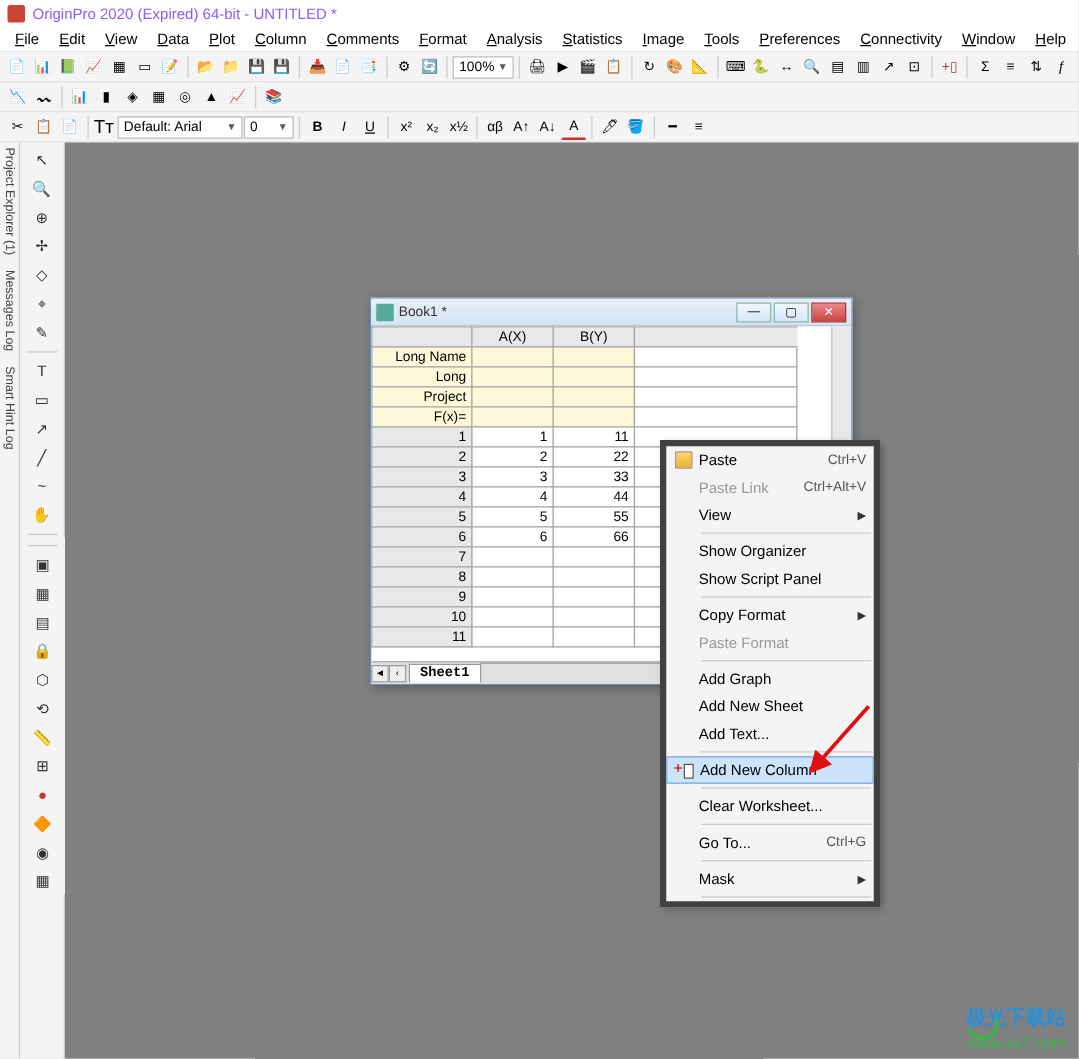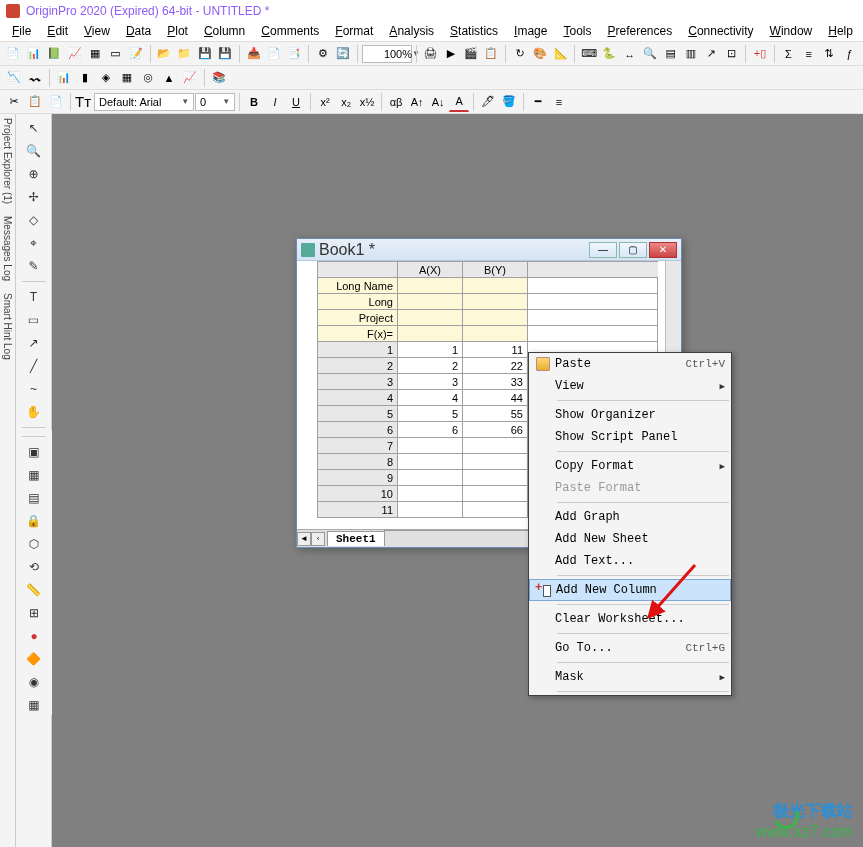--- a/index.html
+++ b/index.html
@@ -12,80 +12,80 @@
 
 
 .menu-bar { display: flex; height: 20px; padding: 0 4px; background: #fff; border-bottom: 1px solid #ddd; }
 .menu-item { padding: 2px 8px; cursor: default; text-decoration: underline; text-decoration-color: transparent; }
 .menu-item::first-letter { text-decoration: underline; }
 
 
 .toolbar-row { display: flex; align-items: center; height: 24px; padding: 1px 4px; background: #f4f4f4; border-bottom: 1px solid #ddd; gap: 1px; }
 .tb-btn { width: 20px; height: 20px; display: flex; align-items: center; justify-content: center; border: 1px solid transparent; font-size: 11px; cursor: pointer; }
 .tb-sep { width: 1px; height: 18px; background: #ccc; margin: 0 3px; }
-.zoom-box { width: 50px; height: 18px; border: 1px solid #bbb; background: #fff; font-size: 11px; padding: 0 21px; display: flex; align-items: center; justify-content: space-between; }
+.zoom-box { width: 50px; height: 18px; border: 1px solid #bbb; background: #fff; font-size: 11px; padding: 0 4px; display: flex; align-items: center; justify-content: space-between; }
 .font-box { width: 100px; height: 18px; border: 1px solid #bbb; background: #fff; font-size: 11px; padding: 0 4px; display: flex; align-items: center; justify-content: space-between; }
 .size-box { width: 40px; height: 18px; border: 1px solid #bbb; background: #fff; font-size: 11px; padding: 0 4px; display: flex; align-items: center; justify-content: space-between; }
 .dd-arrow { font-size: 8px; color: #555; }
 
 
 .main-wrap { display: flex; height: calc(847px - 22px - 20px - 24px - 24px - 24px); }
 .left-panels { width: 16px; background: #f4f4f4; border-right: 1px solid #ccc; display: flex; flex-direction: column; align-items: center; padding-top: 4px; gap: 12px; }
 .vtext { writing-mode: vertical-rl; font-size: 10px; color: #444; cursor: pointer; }
 .left-tools { width: 36px; background: #f4f4f4; border-right: 1px solid #ccc; display: flex; flex-direction: column; align-items: center; padding-top: 4px; gap: 3px; }
 .left-tools2 { width: 36px; background: #f4f4f4; border-right: 1px solid #ccc; display: flex; flex-direction: column; align-items: center; padding-top: 4px; gap: 3px; }
 .tool-icon { width: 20px; height: 20px; display: flex; align-items: center; justify-content: center; cursor: pointer; font-size: 12px; color: #333; }
 .tool-sep { width: 24px; height: 1px; background: #ccc; margin: 2px 0; }
 
 .workspace { flex: 1; background: #808080; position: relative; }
 
 
 .child-window { position: absolute; left: 244px; top: 124px; width: 386px; height: 310px; background: #fff; border: 1px solid #6a8db8; box-shadow: 2px 2px 8px rgba(0,0,0,0.3); }
 .child-title { height: 22px; background: linear-gradient(#e8eff8,#d5e3f4); display: flex; align-items: center; padding: 0 4px; border-bottom: 1px solid #b5c9de; }
 .child-title-icon { width: 14px; height: 14px; background: #5a9; margin-right: 4px; border-radius: 1px; }
-.child-title-text { flex: 1; font-size: 16px; color: #333; }
+.child-title-text { flex: 1; font-size: 11px; color: #333; }
 .win-btns { display: flex; gap: 2px; }
 .win-btn { width: 28px; height: 16px; border: 1px solid #8ba; background: linear-gradient(#f0f6ff,#d8e6f6); display: flex; align-items: center; justify-content: center; font-size: 10px; cursor: pointer; }
 .win-btn.close { background: linear-gradient(#e88,#c44); color: #fff; border-color: #a33; }
 .child-body { display: flex; height: calc(100% - 22px - 18px); overflow: hidden; }
 .sheet-table { border-collapse: collapse; font-size: 11px; }
 .sheet-table th, .sheet-table td { border: 1px solid #a0a0a0; height: 16px; padding: 0 4px; text-align: right; }
 .sheet-table th { background: #e8e8e8; font-weight: normal; text-align: center; }
 .rowhdr { background: #e8e8e8; text-align: right !important; width: 80px; }
 .label-row td { background: #fdf9d8; }
 .colhdr { width: 65px; }
 .child-scroll { width: 16px; background: #e8e8e8; border-left: 1px solid #bbb; }
 .child-tabs { height: 18px; background: #e0e0e0; display: flex; align-items: center; font-size: 11px; border-top: 1px solid #aaa; }
 .tab-nav { display: flex; }
 .tab-nav-btn { width: 14px; height: 14px; border: 1px solid #999; background: #eee; display: flex; align-items: center; justify-content: center; font-size: 8px; cursor: pointer; }
 .sheet-tab { padding: 1px 8px; background: #fff; border: 1px solid #999; border-bottom: none; font-weight: bold; font-family: "Courier New", monospace; margin-left: 2px; }
 
 
-.context-menu { position: absolute; left: 528px; top: 352px; width: 204px; background: #f4f4f4; border: 1px solid #404040; box-shadow: 2px 2px 6px rgba(0,0,0,0.3); font-size: 12px; font-family: Liberation Mono, monospace; }
+.context-menu { position: absolute; left: 528px; top: 352px; width: 176px; background: #f4f4f4; border: 5px solid #404040; box-shadow: 2px 2px 6px rgba(0,0,0,0.3); font-size: 12px; }
 .cm-item { display: flex; align-items: center; height: 22px; padding: 0 6px 0 2px; cursor: default; }
 .cm-item.highlighted { background: #cce4fb; border: 1px solid #7da8d8; }
 .cm-item.disabled { color: #999; }
 .cm-icon-slot { width: 24px; display: flex; justify-content: center; }
 .cm-label { flex: 1; }
 .cm-shortcut { color: #555; font-size: 11px; }
 .cm-arrow { font-size: 9px; color: #333; }
 .cm-sep { height: 1px; background: #ccc; margin: 3px 2px 3px 28px; }
 .cm-paste-icon { width: 14px; height: 14px; background: linear-gradient(#ffd770,#e8b030); border: 1px solid #b88; border-radius: 1px; }
 .cm-addcol-icon { width: 14px; height: 14px; position: relative; }
 .cm-addcol-icon::before { content: '+'; position: absolute; left: -2px; top: -2px; color: #c33; font-weight: bold; font-size: 12px; }
 .cm-addcol-icon::after { content: ''; position: absolute; right: 0; top: 2px; width: 6px; height: 10px; border: 1px solid #555; background: #fff; }
 
 
 .red-arrow { position: absolute; pointer-events: none; }
 .red-arrow svg { overflow: visible; }
 
 
 .watermark { position: absolute; right: 10px; bottom: 6px; text-align: right; }
 .wm-line1 { font-size: 16px; color: #2a8fd6; font-weight: bold; }
-.wm-line2 { font-size: 16px; color: #3ab54a; }
+.wm-line2 { font-size: 13px; color: #3ab54a; }
 .wm-swoosh { display: inline-block; width: 24px; height: 20px; position: relative; vertical-align: middle; }
 .wm-swoosh::before { content: ''; position: absolute; width: 20px; height: 20px; border: 3px solid #3ab54a; border-left-color: transparent; border-top-color: transparent; border-radius: 50%; transform: rotate(20deg); }
 </style>
 </head>
 <body>
 
 <div class="title-bar">
   <div class="app-icon"></div>
   <div class="title-text">OriginPro 2020 (Expired) 64-bit - UNTITLED *</div>
 </div>
@@ -246,21 +246,21 @@
       <div class="child-title">
         <div class="child-title-icon"></div>
         <div class="child-title-text">Book1 *</div>
         <div class="win-btns">
           <div class="win-btn">—</div>
           <div class="win-btn">▢</div>
           <div class="win-btn close">✕</div>
         </div>
       </div>
       <div class="child-body">
-        <div style="flex:1;overflow:hidden;padding-left:20px;">
+        <div style="flex:1;overflow:hidden;">
         <table class="sheet-table">
           <tbody>
                 <tr>
             <th class="rowhdr"></th>
             <th class="colhdr">A(X)</th>
             <th class="colhdr">B(Y)</th>
             <th style="width:130px;border-right:none;"></th>
           </tr>
           <tr class="label-row">
                   <td class="rowhdr">Long Name</td>
@@ -389,20 +389,25 @@
 </div>
 
 <div class="context-menu">
   <div class="cm-item">
     <div class="cm-icon-slot">
         <div class="cm-paste-icon"></div>
       </div>
     <div class="cm-label">Paste</div>
     <div class="cm-shortcut">Ctrl+V</div>
   </div>
+  <div class="cm-item disabled">
+    <div class="cm-icon-slot"></div>
+    <div class="cm-label">Paste Link</div>
+    <div class="cm-shortcut">Ctrl+Alt+V</div>
+  </div>
   <div class="cm-item">
     <div class="cm-icon-slot"></div>
     <div class="cm-label">View</div>
     <div class="cm-arrow">▶</div>
   </div>
   <div class="cm-sep"></div>
   <div class="cm-item">
     <div class="cm-icon-slot"></div>
     <div class="cm-label">Show Organizer</div>
   </div>

